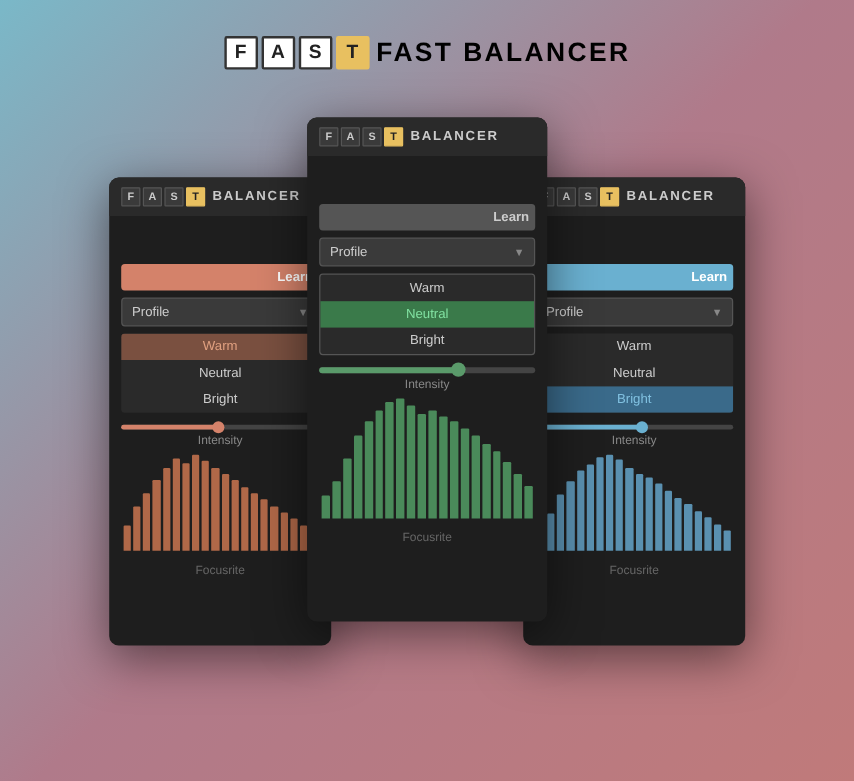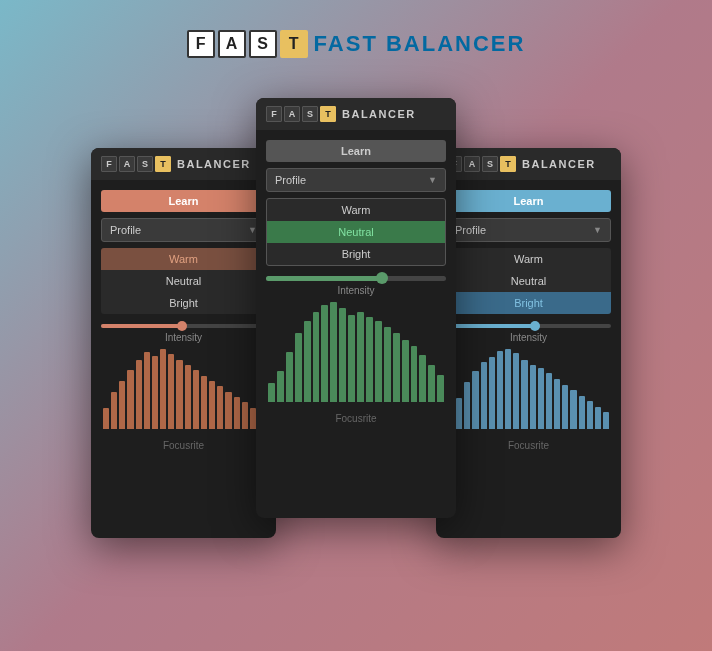--- a/index.html
+++ b/index.html
@@ -40,21 +40,21 @@
       justify-content: center;
       border-radius: 2px;
     }
     .logo-letter.highlight {
       background: #e8c060;
       border-color: #e8c060;
     }
     .logo-text {
       font-size: 22px;
       font-weight: 900;
-      color: #0369a1;
+      color: #000000;
       letter-spacing: 2px;
     }
 
     
     .cards-container {
       display: flex;
       align-items: center;
       justify-content: center;
       position: relative;
       width: 650px;
@@ -147,21 +147,22 @@
 
     
     .btn-learn {
       width: 100%;
       padding: 5px;
       border: none;
       border-radius: 3px;
       font-size: 11px;
       font-weight: bold;
       cursor: pointer;
-      text-align: center;
+      text-align: right;
+      margin-top: 30px;
     }
     .btn-learn-warm { background: #d4826a; color: white; }
     .btn-learn-blue { background: #6ab0d0; color: white; }
     .btn-learn-gray { background: #555; color: #ccc; }
 
     .btn-profile {
       width: 100%;
       padding: 5px;
       background: #3a3a3a;
       border: 1px solid #555;

